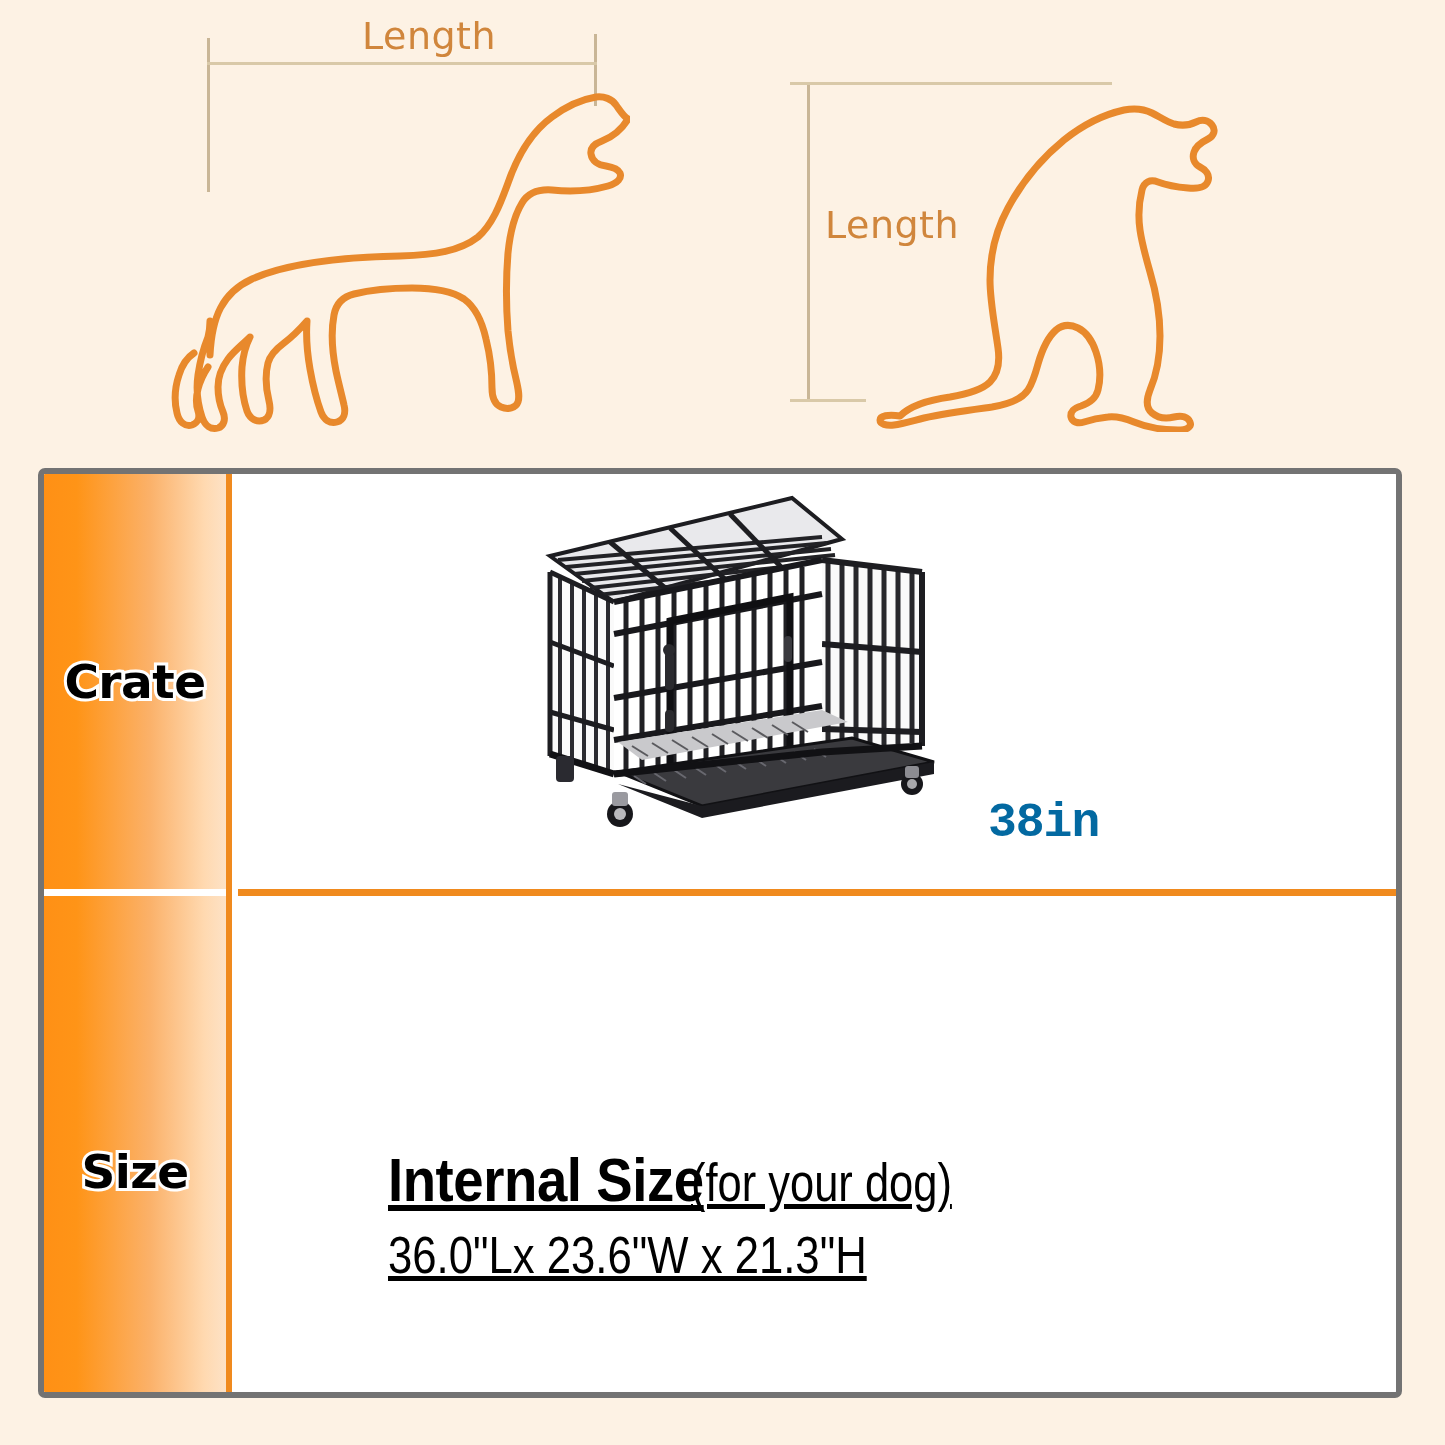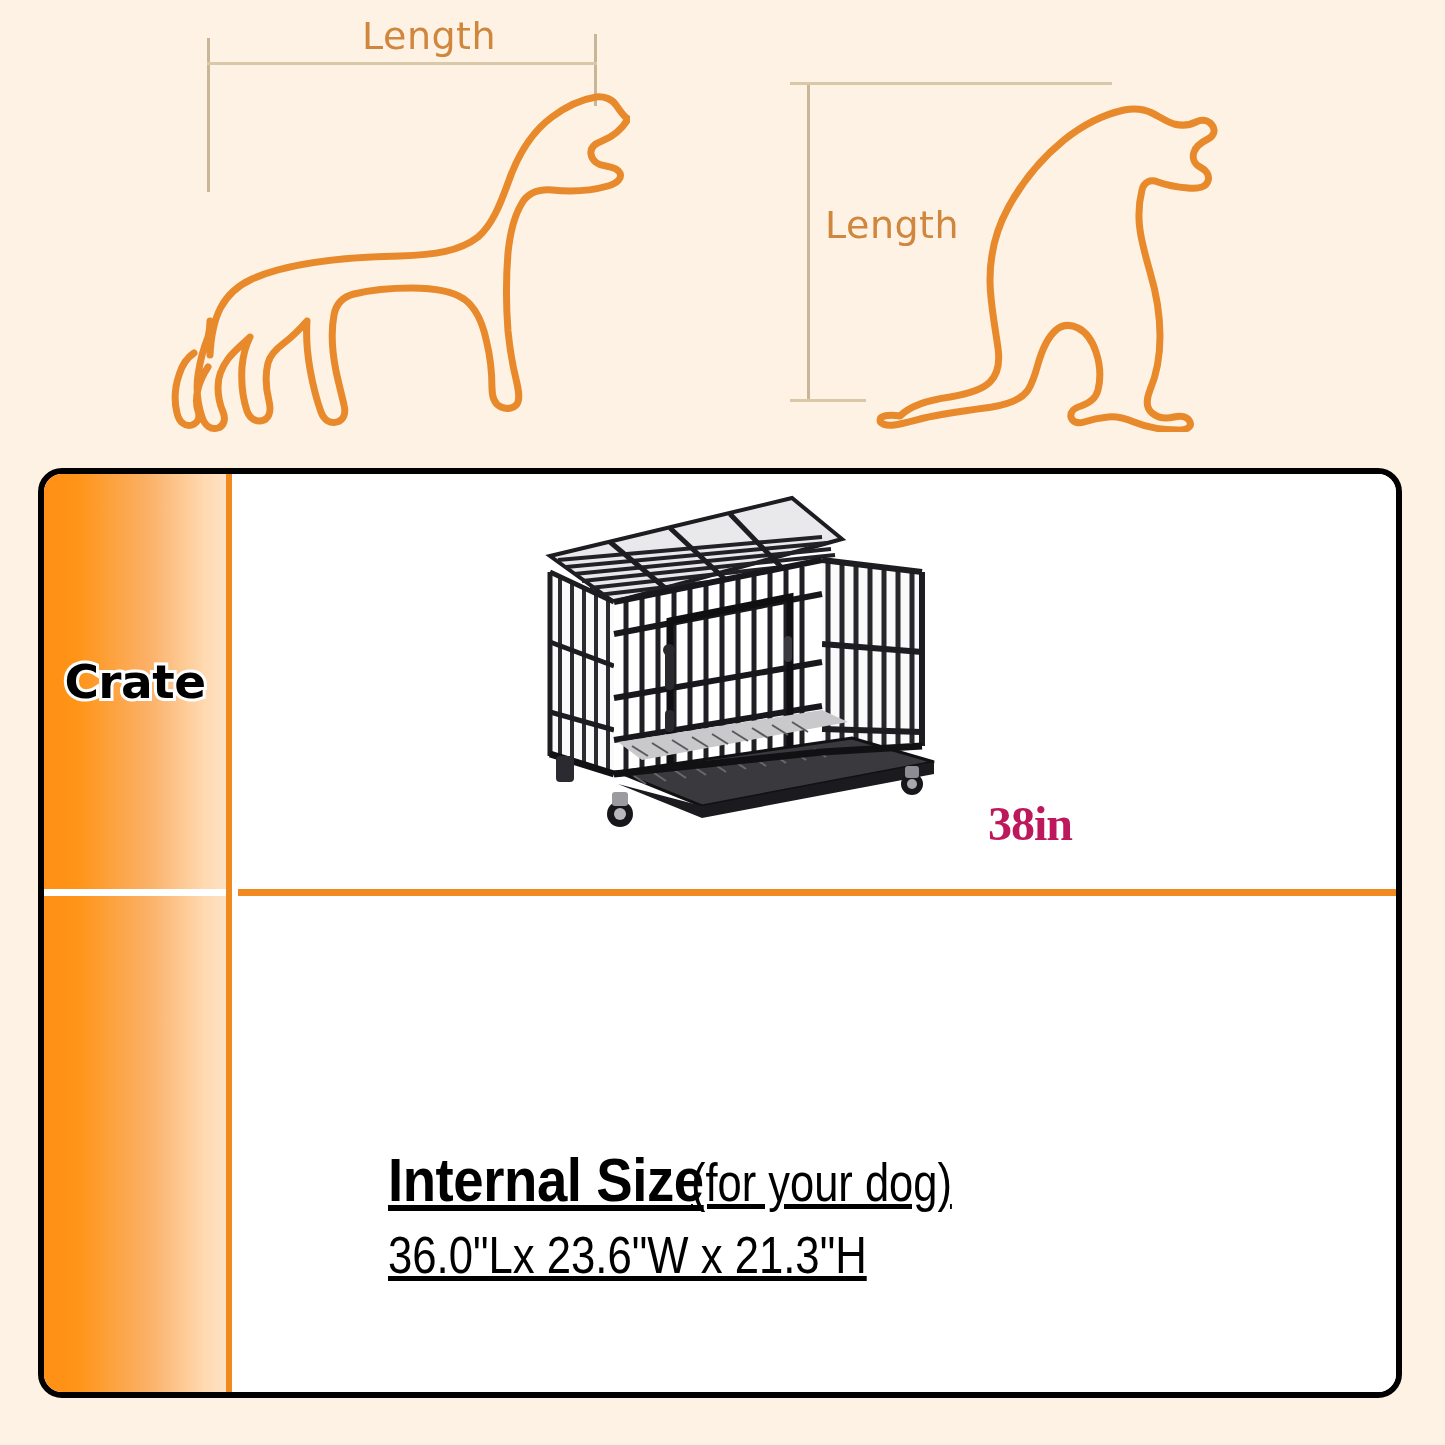--- a/index.html
+++ b/index.html
@@ -27,22 +27,22 @@
   }
 
   .dog-svg { position: absolute; }
 
   
   .card {
     position: absolute;
     left: 38px; top: 468px;
     width: 1364px; height: 930px;
     background: #FFFFFF;
-    border: 6px solid #000000;
-    border-radius: 24px;
+    border: 6px solid #737373;
+    border-radius: 7px;
     overflow: hidden;
   }
 
   .sidebar {
     position: absolute;
     left: 0; top: 0;
     width: 188px; height: 100%;
     background: linear-gradient(to right, #FF9015 0%, #FF9417 18%, #FBB169 58%, #FFD9B0 88%, #FDE2C6 100%);
     border-right: 6px solid #F08A1E;
   }
@@ -70,24 +70,24 @@
   .row-divider {
     position: absolute; left: 194px; top: 415px;
     right: 0; height: 7px; background: #F08A1E;
   }
 
   
   .crate-panel { position: absolute; left: 0; top: 0; width: 1170px; height: 415px; background: #fff; }
   .crate-img { position: absolute; left: 284px; top: 10px; width: 430px; height: 380px; }
   .crate-size-label {
     position: absolute; left: 750px; top: 322px;
-    font-family: Liberation Serif, serif;
+    font-family: Liberation Mono, monospace;
     font-weight: bold;
     font-size: 48px;
-    color: #be185d;
+    color: #0369a1;
     letter-spacing: -1px;
   }
 
   
   .size-panel { position: absolute; left: 0; top: 422px; width: 1170px; height: 500px; background: #fff; }
 
   .size-block { position: absolute; left: 150px; }
   #block-overall  { top: 73px; }
   #block-internal { top: 248px; text-decoration: underline; }
 
@@ -243,20 +243,21 @@
                C 46 354, 40 352, 40 348
                C 40 344, 48 342, 60 344 Z" fill="none" stroke="#E8892C" stroke-width="7" stroke-linecap="round" stroke-linejoin="round"></path>
     </svg>
   </div>
 
   <div class="card">
 
     <div class="sidebar">
       <div class="sidebar-divider"></div>
       <div class="sidebar-label" id="label-crate">Crate</div>
+      <div class="sidebar-label" id="label-size">Size</div>
     </div>
 
     <div class="row-divider"></div>
 
     <div class="content">
 
       <div class="crate-panel">
 
         <svg class="crate-img" viewBox="0 0 430 380">
           <defs>

